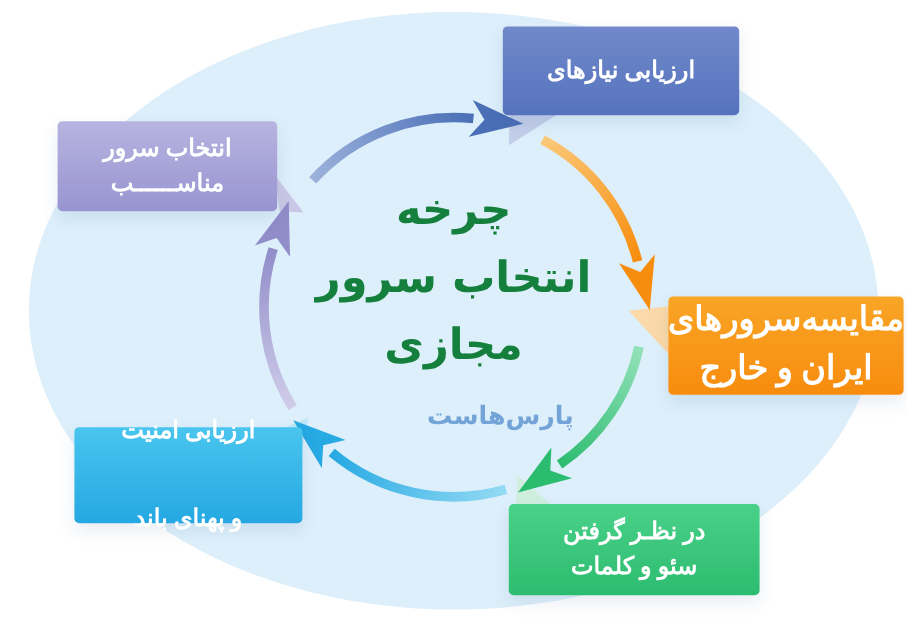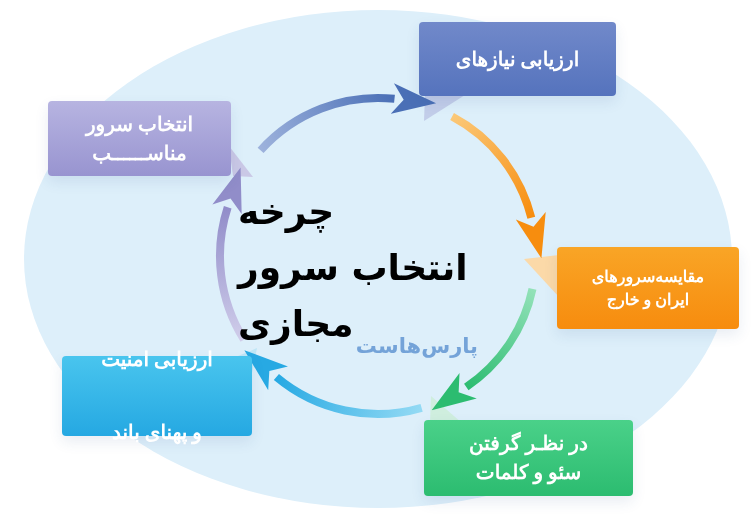--- a/index.html
+++ b/index.html
@@ -14,31 +14,31 @@
   .cycle-svg{position:absolute;left:0;top:0;width:756px;height:520px;}
   .step{
     position:absolute;display:flex;flex-direction:column;align-items:center;justify-content:center;
     color:#ffffff;font-weight:bold;text-align:center;border-radius:4px;line-height:1.45;
     box-shadow:0 6px 14px rgba(40,80,140,0.10);
     font-family:Liberation Serif, serif;
   }
   .step span{white-space:nowrap;}
   .step-1{left:419px;top:22px;width:197px;height:74px;font-size:20px;
     background:linear-gradient(180deg,#7189ca 0%,#5573bd 100%);}
-  .step-2{left:557px;top:247px;width:182px;height:82px;font-size:16px;
+  .step-2{left:557px;top:247px;width:196px;height:82px;font-size:28px;
     background:linear-gradient(180deg,#f9a526 0%,#f78c0e 100%);}
   .step-3{left:424px;top:420px;width:209px;height:76px;font-size:20px;
     background:linear-gradient(180deg,#4ad189 0%,#2cbc70 100%);}
   .step-4{left:62px;top:356px;width:190px;height:80px;font-size:20px;
     background:linear-gradient(180deg,#49c5ee 0%,#25a8e2 100%);gap:44px;}
   .step-5{left:48px;top:101px;width:183px;height:75px;font-size:20px;
     background:linear-gradient(180deg,#b7b4e1 0%,#9894d0 100%);}
   .center-title{
-    position:absolute;left:238px;top:148px;width:280px;text-align:left;
-    color:#000000;font-weight:800;font-size:36px;line-height:1.55;margin-top:36px;
+    position:absolute;left:238px;top:148px;width:280px;text-align:center;
+    color:#15803d;font-weight:800;font-size:36px;line-height:1.55;
   }
   .logo{
     position:absolute;left:278px;top:334px;width:200px;text-align:right;
     color:#74a3d8;font-weight:bold;font-size:21px;letter-spacing:0.5px;
   }
 </style>
 </head>
 <body>
 
 <div class="stage">

